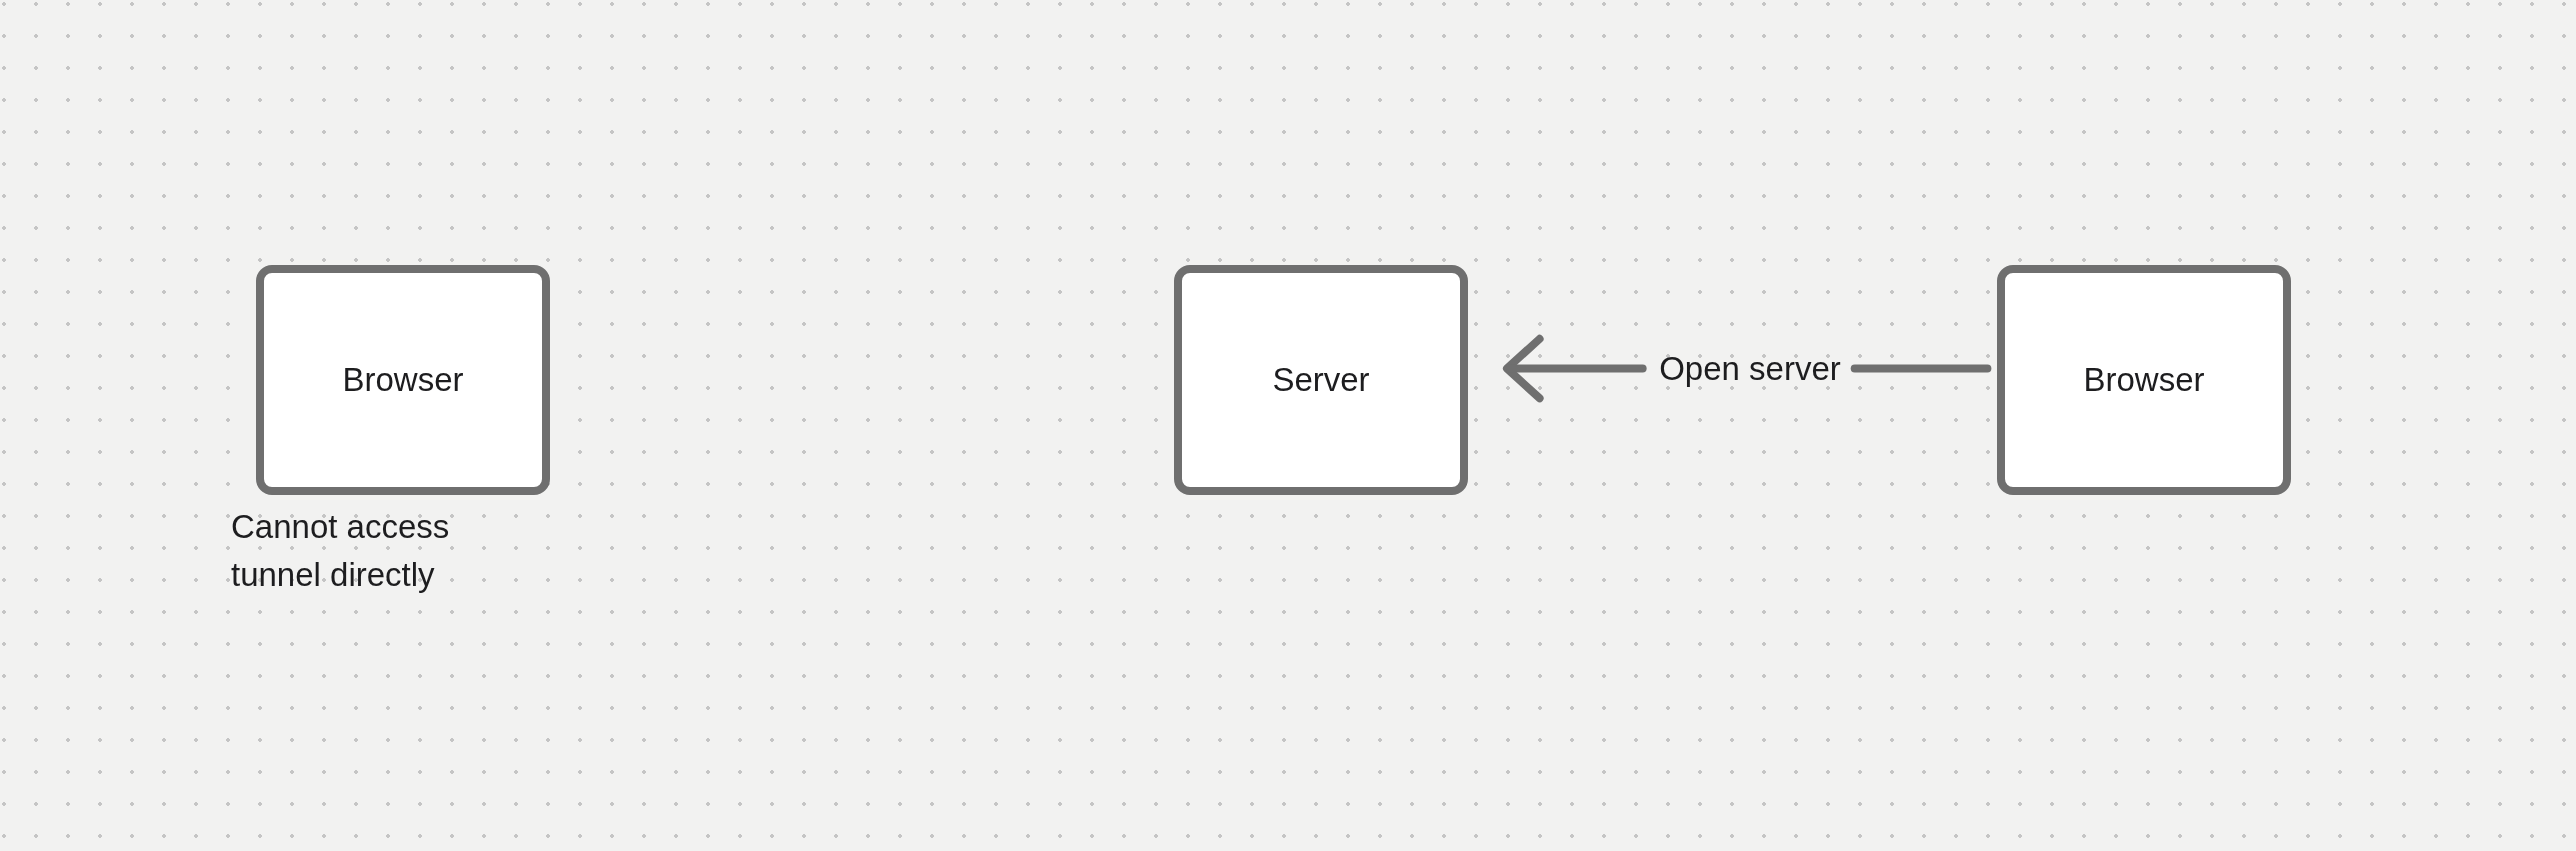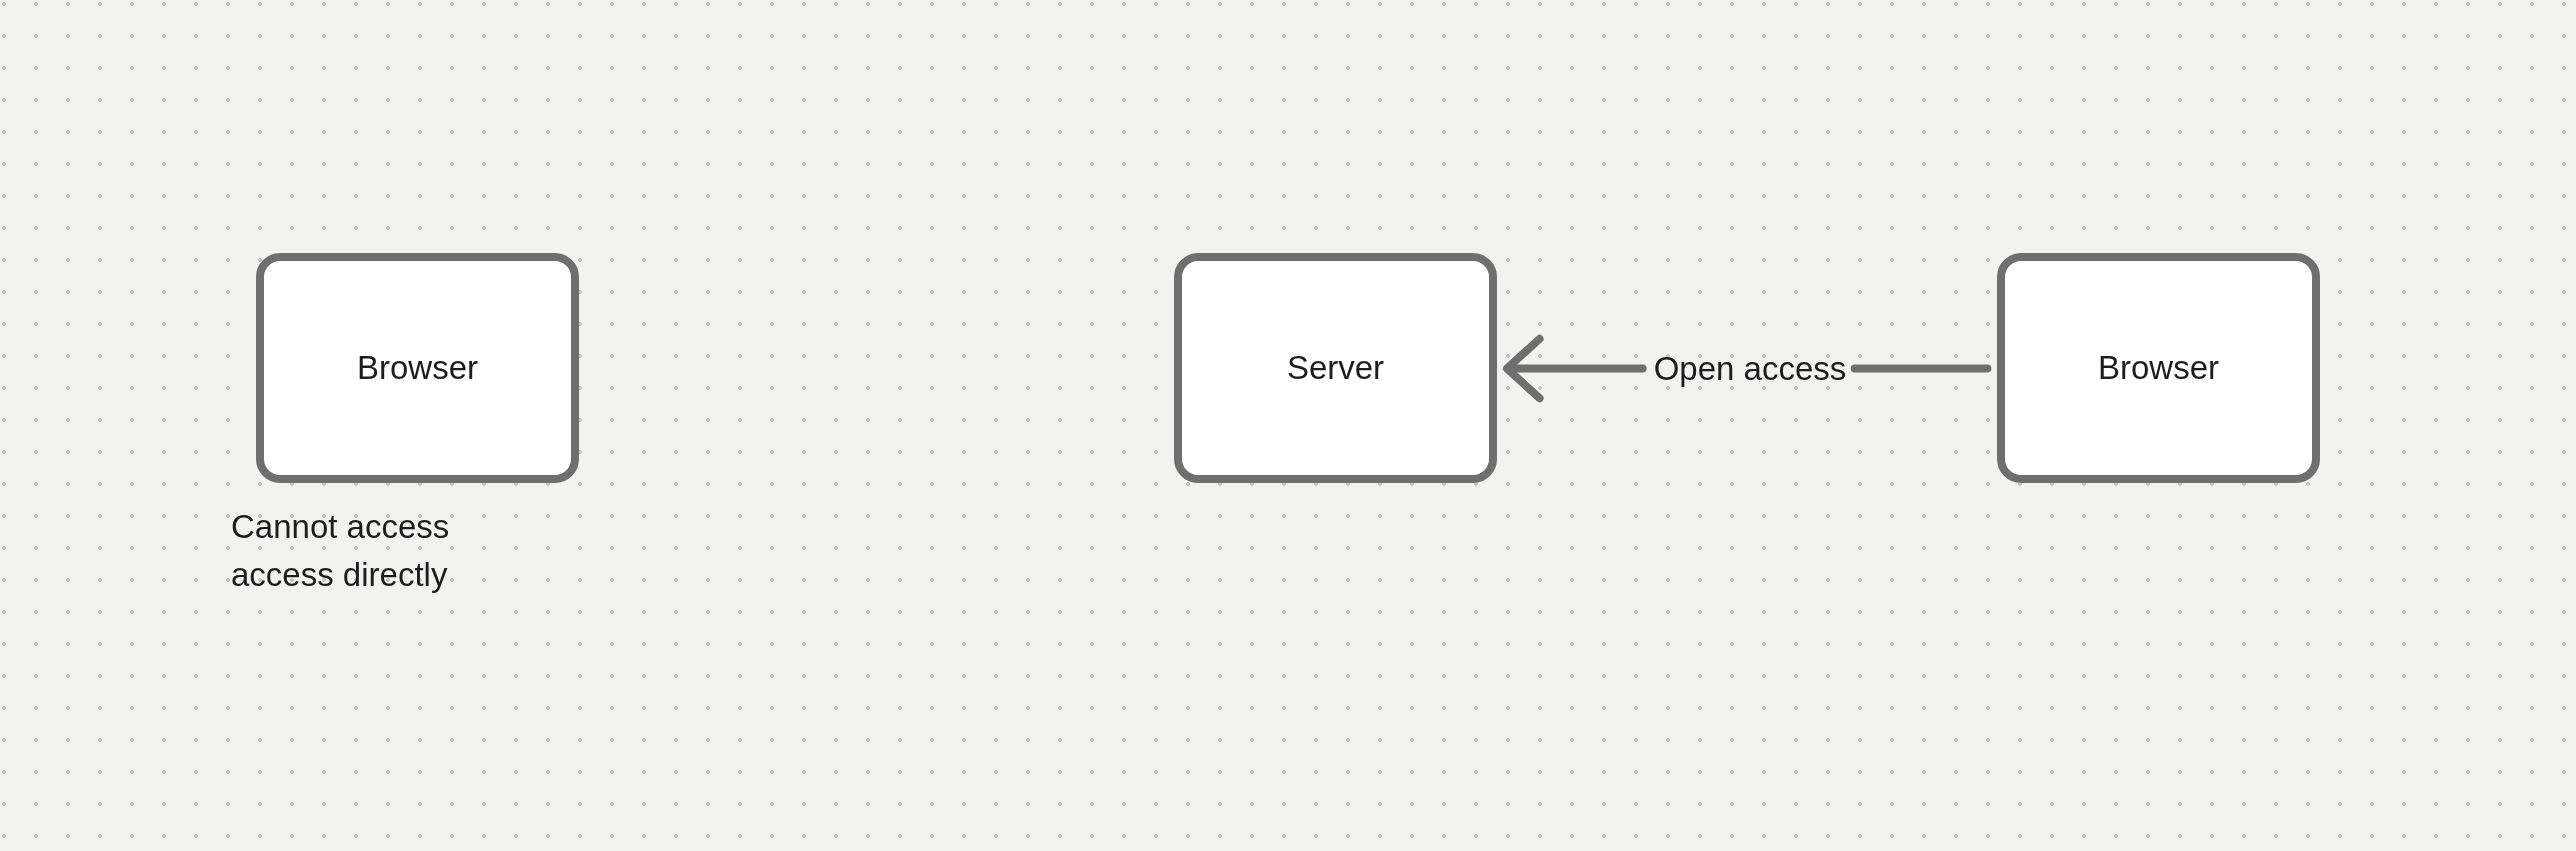--- a/index.html
+++ b/index.html
@@ -21,28 +21,29 @@
   .canvas {
     position: relative;
     width: 2576px;
     height: 851px;
     background-color: var(--background);
     background-image: radial-gradient(circle 1.8px at 4px 4px, var(--grid-dot) 99%, transparent 100%);
     background-size: 32px 32px;
   }
   .node {
     position: absolute;
-    width: 323px;
+    width: 294px;
     height: 230px;
     background: var(--shape-fill);
     border: 8px solid var(--shape-stroke);
-    border-radius: 24px;
+    border-radius: 16px;
     display: flex;
     align-items: center;
     justify-content: center;
+    margin-top: 12px;
   }
   .node-label {
     font-size: 33px;
     line-height: 40px;
     color: var(--text);
     white-space: nowrap;
   }
   #node-browser { left: 256px; top: 253px; }
   #node-gateway { left: 1174px; top: 253px; }
   #node-server  { left: 1997px; top: 253px; }
@@ -90,27 +91,27 @@
   <div class="node" id="node-gateway">
     <span class="node-label">Server</span>
   </div>
 
   <div class="node" id="node-server">
     <span class="node-label">Browser</span>
   </div>
 
   <div class="note">
     <div>Cannot access</div>
-    <div>access directly</div>
+    <div>tunnel directly</div>
   </div>
 
   <svg class="edge-svg" viewBox="0 0 2600 859" xmlns="http://www.w3.org/2000/svg">
     <g stroke="currentColor" stroke-width="8" fill="none" stroke-linecap="round" stroke-linejoin="round">
       <polyline points="1554,342 1521,372 1554,402"></polyline>
       <line x1="1524" y1="372" x2="1658" y2="372"></line>
       <line x1="1872" y1="372" x2="2006" y2="372"></line>
     </g>
   </svg>
 
-  <div class="edge-label">Open access</div>
+  <div class="edge-label">Open server</div>
 
 </div>
 
 
 </body></html>

